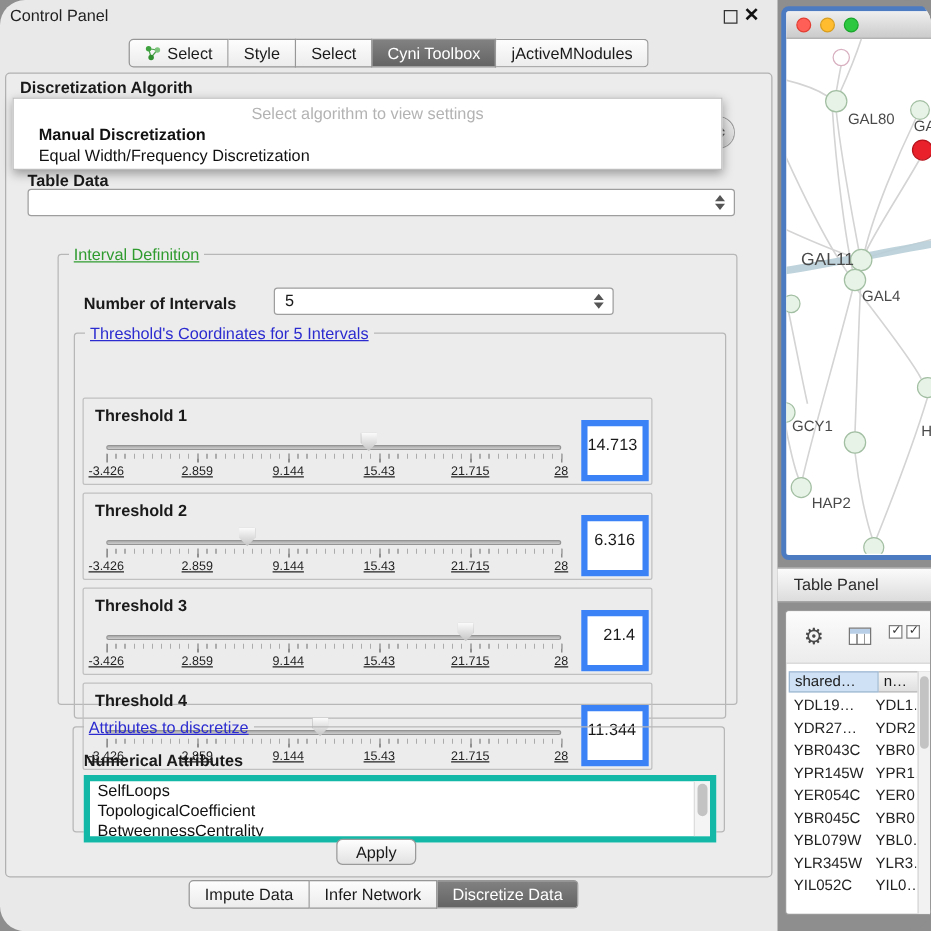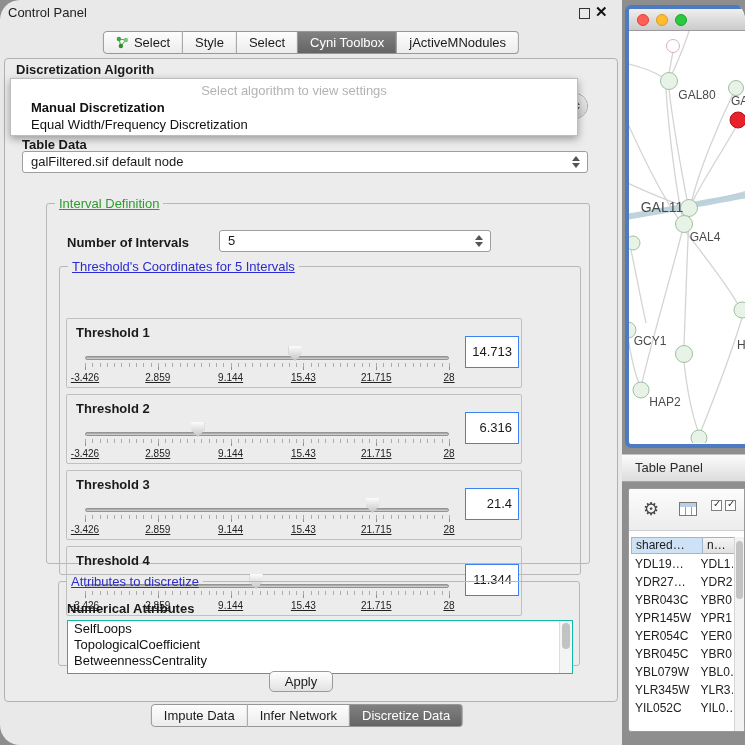--- a/index.html
+++ b/index.html
@@ -63,27 +63,27 @@
                   background:linear-gradient(#9e9e9e,#d9d9d9); border:1px solid #949494; border-radius:2px; }
   .slider-thumb { position:absolute; top:3px; width:13px; height:15px;
                   background:linear-gradient(#fcfcfc,#c4c4c4);
                   clip-path:polygon(0 0,100% 0,100% 55%,50% 100%,0 55%);
                   filter:drop-shadow(0 0 1px #777); }
   .ticks-major { position:absolute; left:0; top:20px; width:365px; height:7px;
                  background:repeating-linear-gradient(90deg,#8f8f8f 0 1px,transparent 1px 72.8px); }
   .ticks-minor { position:absolute; left:0; top:20px; width:365px; height:4px;
                  background:repeating-linear-gradient(90deg,#ababab 0 1px,transparent 1px 7.28px); }
   .scale-label { position:absolute; top:29px; font-size:10px; color:#222; transform:translateX(-50%); white-space:nowrap;text-decoration:underline; }
-  .value-box { position:absolute; left:398px; top:17px; width:54px; height:32px; background:#fff;
-               border:1px solid #3b82f6; font-size:13px; text-align:right; line-height:30px; padding-right:6px; }
+  .value-box { position:absolute; left:398px; top:17px; width:54px; height:49px; background:#fff;
+               border:5px solid #3b82f6; font-size:13px; text-align:right; line-height:30px; padding-right:6px; }
 
   .attr-fieldset { left:58px; top:574px; width:522px; height:92px; }
   .attr-sub { position:absolute; left:8px; top:12px; font-weight:bold; }
   .listbox { position:absolute; left:8px; top:31px; width:506px; height:54px; background:#fff;
-             border:1px solid #14b8a6; overflow:hidden; }
+             border:5px solid #14b8a6; overflow:hidden; }
   .list-item { padding-left:6px; height:16px; line-height:16px; font-size:13px; color:#111; white-space:nowrap; }
   .list-scroll { position:absolute; right:0; top:0; width:13px; height:100%; background:#f4f4f4; border-left:1px solid #ddd; }
   .list-thumb { position:absolute; left:2px; top:2px; width:8px; height:26px; background:#c3c3c3; border-radius:4px; }
 
   .apply-btn { position:absolute; left:269px; top:671px; width:64px; height:21px;
                background:linear-gradient(#fefefe,#e2e2e2); border:1px solid #9a9a9a; border-radius:5px;
                font-size:13px; text-align:center; line-height:19px; }
 
   
   .network-window { position:absolute; left:625px; top:5px; width:130px; height:443px;
@@ -176,21 +176,20 @@
     <div class="popup">
       <div class="popup-placeholder">Select algorithm to view settings</div>
       <div>
           <div class="popup-option bold">Manual Discretization</div>
           <div class="popup-option">Equal Width/Frequency Discretization</div>
         </div>
     </div>
 
     <div class="td-label">Table Data</div>
     <div class="combo table-combo">
-      <span class="val" style="line-height:20px">galFiltered.sif default node</span>
       <span class="combo-arrows">
           <span class="up"></span>
           <span class="dn"></span>
         </span>
     </div>
 
     <fieldset class="interval-fieldset">
       <legend class="green">Interval Definition</legend>
       <div class="ni-label">Number of Intervals</div>
       <div class="combo intervals-combo">

